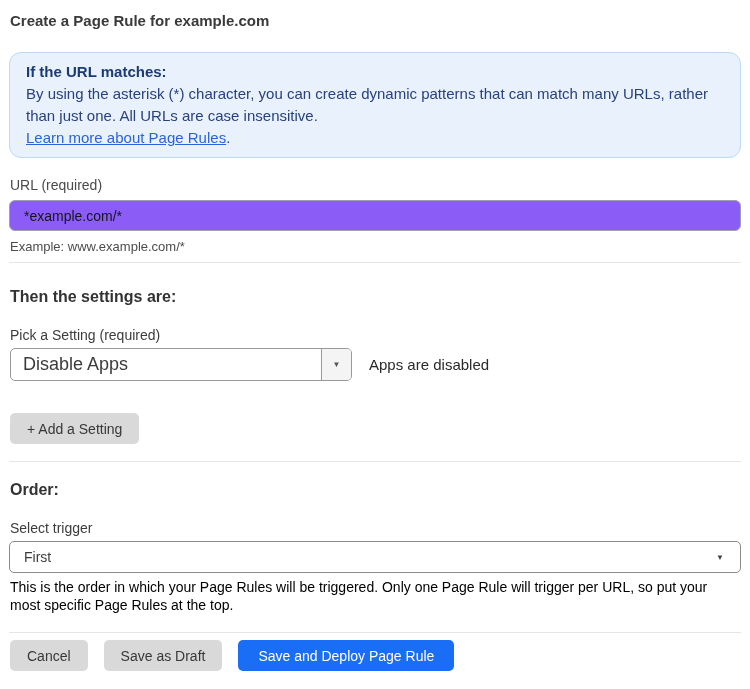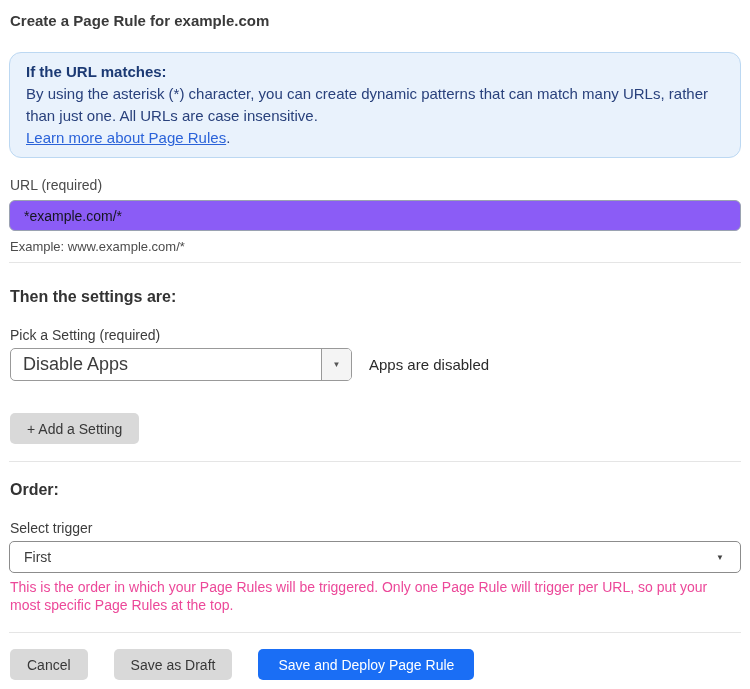--- a/index.html
+++ b/index.html
@@ -165,27 +165,27 @@
     padding: 0 16px 0 14px;
   }
   .select-box .select-value { font-size: 14px; color: #3c3c3c; }
   .select-box .select-arrow { font-size: 8px; color: #444; }
 
   .help-text {
     margin: 6px 10px 8px 10px;
     max-width: 724px;
     font-size: 14px;
     line-height: 17.5px;
-    color: #ec4899;
+    color: #000000;
   }
 
   .button-row {
     display: flex;
-    gap: 26px;
-    margin: 16px 0 0 10px;
+    gap: 16px;
+    margin: 7px 0 0 10px;
   }
 </style>
 </head>
 <body>
 
 <div class="page">
 
   <h1 class="page-title">Create a Page Rule for example.com</h1>
 
   <div class="info-box">

